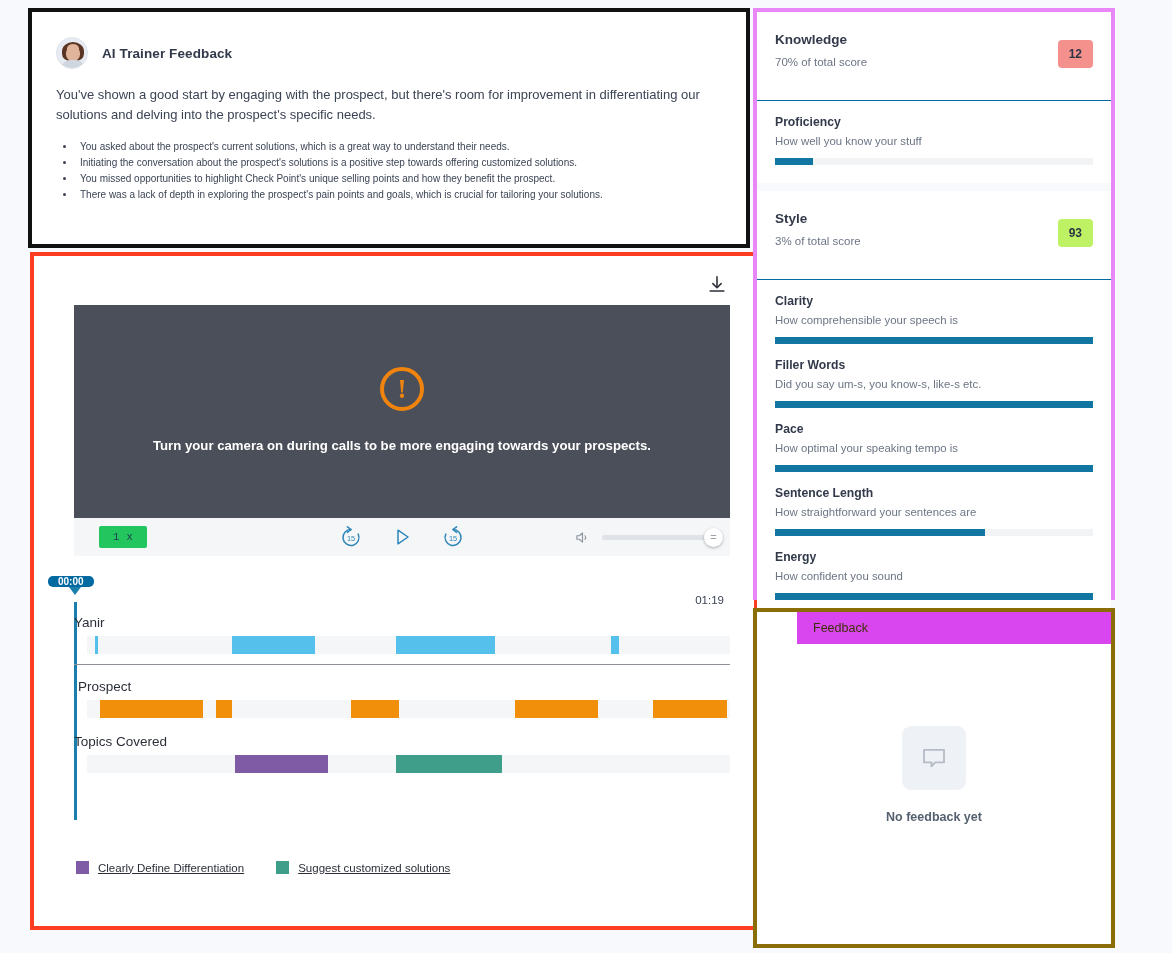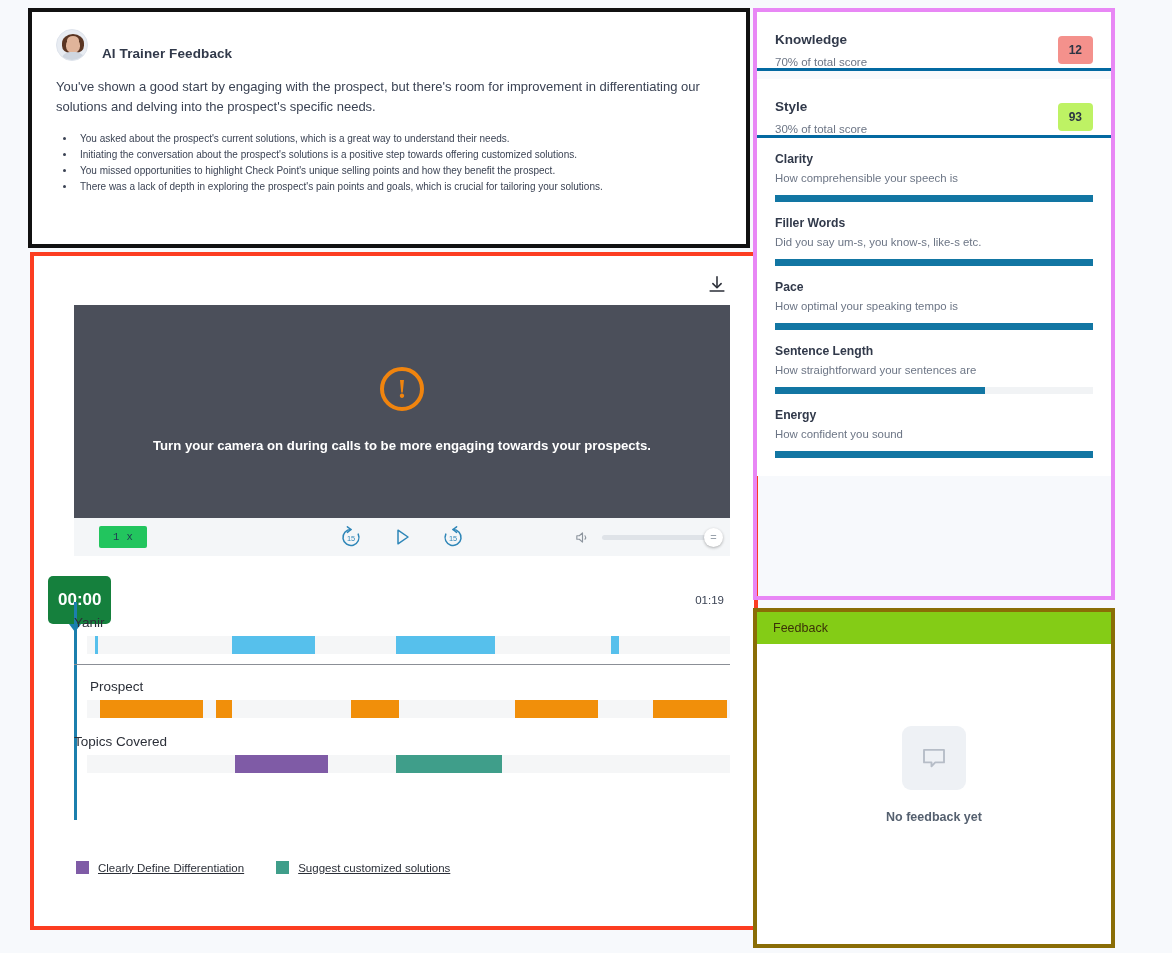--- a/index.html
+++ b/index.html
@@ -12,21 +12,21 @@
   }
 
   
   .anno { position: absolute; }
   #anno-feedback-card { left: 28px; top: 8px; width: 722px; height: 240px; border: 4px solid #111111; background: #ffffff; }
   #anno-recording-card { left: 30px; top: 252px; width: 728px; height: 678px; border: 4px solid #fc3d21; background: #ffffff; }
   #anno-scores-card { left: 753px; top: 8px; width: 362px; height: 592px; border: 4px solid #e887f5; background: transparent; }
   #anno-feedback-panel { left: 753px; top: 608px; width: 362px; height: 340px; border: 4px solid #8a6d06; background: #ffffff; }
 
   
-  .trainer-head { display: flex; align-items: flex-end; gap: 14px; padding: 17px 24px 0 24px; }
+  .trainer-head { display: flex; align-items: center; gap: 14px; padding: 25px 24px 0 24px; }
   .avatar {
     width: 32px; height: 32px; border-radius: 50%;
     background: #e8ecf2; border: 1px solid #dfe4ec;
     position: relative; overflow: hidden; flex: none;
   }
   .avatar .face { position: absolute; left: 9px; top: 8px; width: 14px; height: 15px; border-radius: 50% 50% 45% 45%; background: #e0b49a; }
   .avatar .hair { position: absolute; left: 5px; top: 4px; width: 22px; height: 19px; border-radius: 50% 50% 38% 38%; background: #5a3523; }
   .avatar .hair2 { position: absolute; left: 10px; top: 6px; width: 12px; height: 9px; border-radius: 50% 50% 20% 20%; background: #e0b49a; }
   .avatar .body { position: absolute; left: 4px; top: 22px; width: 24px; height: 12px; border-radius: 9px 9px 0 0; background: #cfd6e0; }
   .trainer-title { font-size: 13.5px; font-weight: bold; color: #31394a; letter-spacing: .1px; }
@@ -68,56 +68,56 @@
     position: absolute; right: -9px; top: -7px; width: 19px; height: 19px; border-radius: 50%;
     background: #ffffff; box-shadow: 0 1px 3px rgba(0,0,0,.3);
     display: flex; align-items: center; justify-content: center;
     color: #9aa3ad; font-size: 11px; line-height: 1;
   }
 
   
   .timeline { position: relative; margin: 16px 24px 0 40px; height: 248px; }
   .playhead { position: absolute; left: 0; top: 30px; bottom: 0; width: 2.5px; background: #1b7fad; }
   .time-bubble {
-    position: absolute; left: -26px; top: 4px; background: #15803d; color: #ffffff;
-    font-size: 17px; font-weight: bold; padding: 14px 10px; border-radius: 5px;
+    position: absolute; left: -26px; top: 4px; background: #0369a1; color: #ffffff;
+    font-size: 10px; font-weight: bold; padding: 0 10px; border-radius: 5px;
   }
   .time-bubble::after {
     content: ""; position: absolute; left: 21px; top: 100%;
     border-left: 6px solid transparent; border-right: 6px solid transparent;
     border-top: 8px solid #1b7fad;
   }
   .duration { position: absolute; right: 6px; top: 22px; font-size: 11.5px; color: #3b4354; }
   .track-label { position: absolute; font-size: 13.5px; color: #2b2f38; }
   .track-lane { position: absolute; left: 13px; right: 0; height: 18px; background: #f5f6f7; }
   .seg { position: absolute; top: 0; height: 18px; }
   .divider { position: absolute; left: 0; right: 0; height: 1px; background: #8b8f96; }
 
   .legend { position: absolute; left: 42px; bottom: 52px; display: flex; gap: 32px; align-items: center; }
   .legend-item { display: flex; align-items: center; gap: 9px; cursor: pointer; }
   .legend-swatch { width: 13px; height: 13px; flex: none; }
   .legend-text { font-size: 11.5px; color: #2b2f38; text-decoration: underline; }
 
   
   .scores-col { position: absolute; left: 757px; top: 12px; width: 354px; }
   .score-card { background: #ffffff; margin-bottom: 8px; }
-  .score-head { padding: 20px 18px 0 18px; display: flex; align-items: center; justify-content: space-between; border-bottom: 3px solid #0369a1; }
+  .score-head { padding: 20px 18px 32px 18px; display: flex; align-items: flex-end; justify-content: space-between; border-bottom: 1px solid #0369a1; }
   .score-title { font-size: 13.5px; font-weight: bold; color: #31394a; }
   .score-sub { font-size: 11.5px; color: #6c7585; margin-top: 9px; }
   .score-badge { font-size: 12px; font-weight: bold; color: #2b3544; padding: 8px 11px; border-radius: 4px; line-height: 1; }
   .metric { padding: 14px 18px 0 18px; }
   .metric:last-child { padding-bottom: 18px; }
   .metric-name { font-size: 12.2px; font-weight: bold; color: #31394a; }
   .metric-desc { font-size: 11.4px; color: #6c7585; margin-top: 6px; }
   .bar-track { margin-top: 11px; height: 7px; background: #f1f3f5; }
   .bar-fill { height: 7px; background: #1276a3; }
 
   
   .fb-inner { position: relative; width: 100%; height: 100%; background: #ffffff; }
-  .fb-header { background: #84cc16; padding: 9px 16px; font-size: 12.5px; color: #3b3208; }
+  .fb-header { background: #d946ef; padding: 9px 16px; font-size: 12.5px; color: #3b3208; margin-left: 40px; }
   .fb-empty { display: flex; flex-direction: column; align-items: center; justify-content: center; padding-top: 82px; }
   .fb-icon-box { width: 64px; height: 64px; border-radius: 9px; background: #eef1f5; display: flex; align-items: center; justify-content: center; }
   .fb-empty-text { margin-top: 20px; font-size: 12.5px; font-weight: bold; color: #55606f; }
 </style>
 </head>
 <body>
 
 <div class="anno" id="anno-feedback-card">
   <div class="trainer-head">
     <div class="avatar">
@@ -192,21 +192,21 @@
 
       <div class="track-label" style="left:0; top:43px;">Yanir</div>
       <div class="track-lane" id="lane-yanir" style="top:64px;">
           <div class="seg" style="left: 1.2%; width: 0.5%; background: rgb(86, 192, 236);"></div>
           <div class="seg" style="left: 22.5%; width: 13%; background: rgb(86, 192, 236);"></div>
           <div class="seg" style="left: 48%; width: 15.5%; background: rgb(86, 192, 236);"></div>
           <div class="seg" style="left: 81.5%; width: 1.3%; background: rgb(86, 192, 236);"></div>
         </div>
       <div class="divider" style="top:92px;"></div>
 
-      <div class="track-label" style="left:16px; top:107px;">Prospect</div>
+      <div class="track-label" style="left:4px; top:107px;">Prospect</div>
       <div class="track-lane" id="lane-prospect" style="top:128px;">
           <div class="seg" style="left: 2%; width: 16%; background: rgb(241, 143, 10);"></div>
           <div class="seg" style="left: 20%; width: 2.5%; background: rgb(241, 143, 10);"></div>
           <div class="seg" style="left: 41%; width: 7.5%; background: rgb(241, 143, 10);"></div>
           <div class="seg" style="left: 66.5%; width: 13%; background: rgb(241, 143, 10);"></div>
           <div class="seg" style="left: 88%; width: 11.5%; background: rgb(241, 143, 10);"></div>
         </div>
 
       <div class="track-label" style="left:0; top:162px;">Topics Covered</div>
       <div class="track-lane" id="lane-topics" style="top:183px;">
@@ -232,26 +232,33 @@
 <div class="anno" id="anno-scores-card"></div>
 <div class="scores-col" id="scores-col">
     <div class="score-card">
       <div class="score-head">
         <div>
           <div class="score-title">Knowledge</div>
           <div class="score-sub">70% of total score</div>
         </div>
         <div class="score-badge" style="background: rgb(244, 145, 140);">12</div>
       </div>
+      <div class="metric">
+        <div class="metric-name">Proficiency</div>
+        <div class="metric-desc">How well you know your stuff</div>
+        <div class="bar-track">
+          <div class="bar-fill" style="width: 12%; background: rgb(18, 118, 163);"></div>
+        </div>
+      </div>
     </div>
     <div class="score-card">
       <div class="score-head">
         <div>
           <div class="score-title">Style</div>
-          <div class="score-sub">30% of total score</div>
+          <div class="score-sub">3% of total score</div>
         </div>
         <div class="score-badge" style="background: #bef264;">93</div>
       </div>
       <div class="metric">
         <div class="metric-name">Clarity</div>
         <div class="metric-desc">How comprehensible your speech is</div>
         <div class="bar-track">
           <div class="bar-fill" style="width: 100%; background: rgb(18, 118, 163);"></div>
         </div>
       </div>

